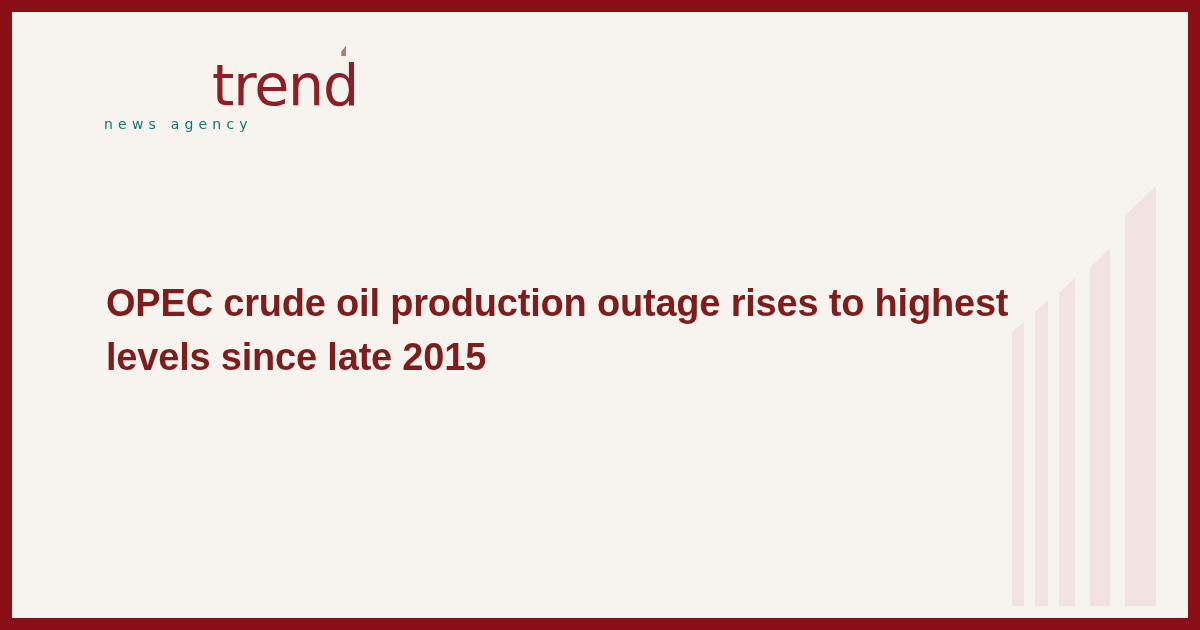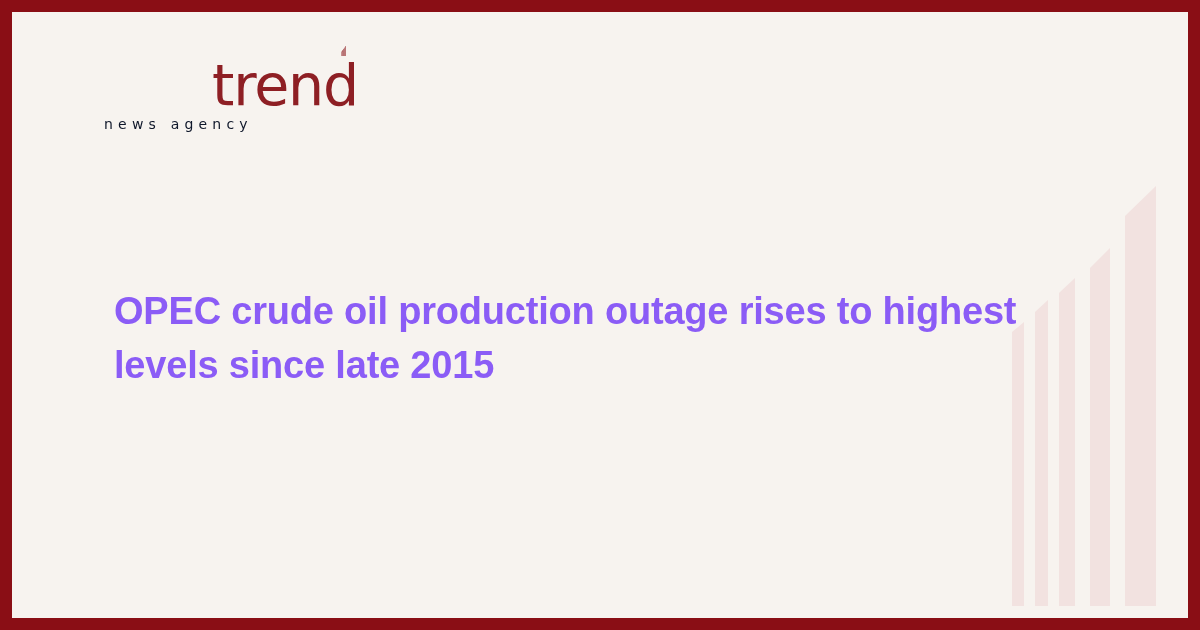--- a/index.html
+++ b/index.html
@@ -65,38 +65,38 @@
     color: #8E1F24;
     font-family: "DejaVu Sans", sans-serif;
     font-size: 57px;
     font-weight: 400;
     line-height: 58px;
     letter-spacing: -1.2px;
     margin-left: -2px;
     margin-bottom: -4px;
   }
   .logo-tagline {
-    color: #0f172a;
+    color: #0f766e;
     font-family: "DejaVu Sans", sans-serif;
     font-size: 14px;
     font-weight: 400;
     letter-spacing: 5.2px;
     margin-top: 6px;
     margin-left: 6px;
     white-space: nowrap;
   }
 
   
   .headline {
     position: absolute;
     left: 94px;
     top: 264px;
     width: 910px;
-    margin: 8px;
-    color: #8b5cf6;
+    margin: 0;
+    color: #7f1d1d;
     font-family: "Liberation Sans", sans-serif;
     font-size: 38px;
     font-weight: 700;
     line-height: 54px;
     letter-spacing: -0.2px;
   }
 </style>
 </head>
 <body>
 

